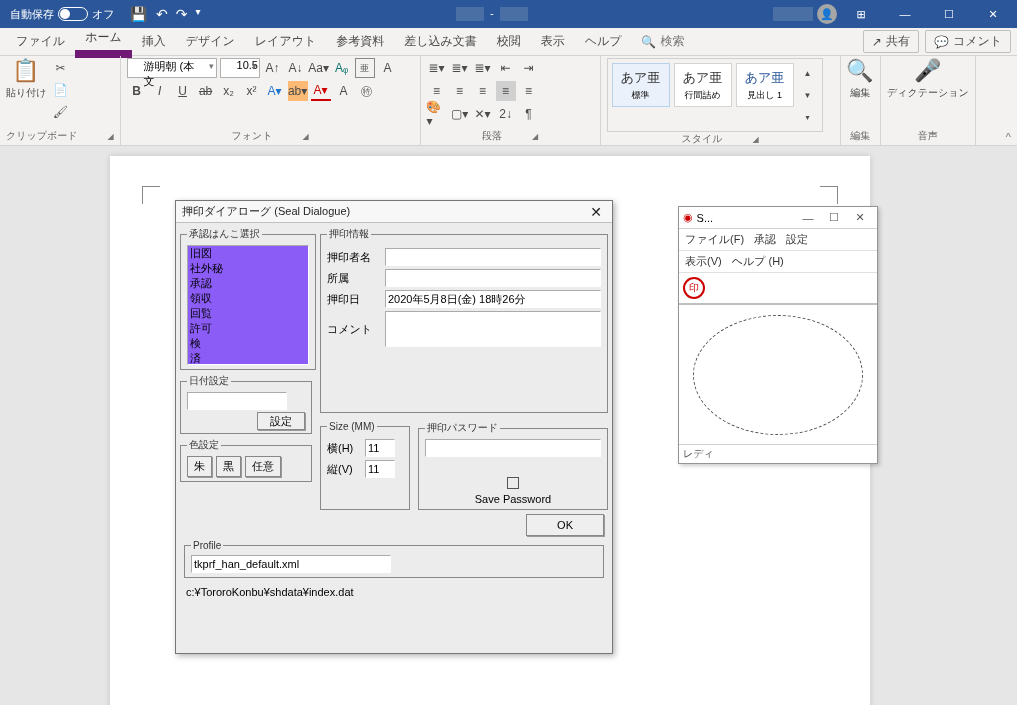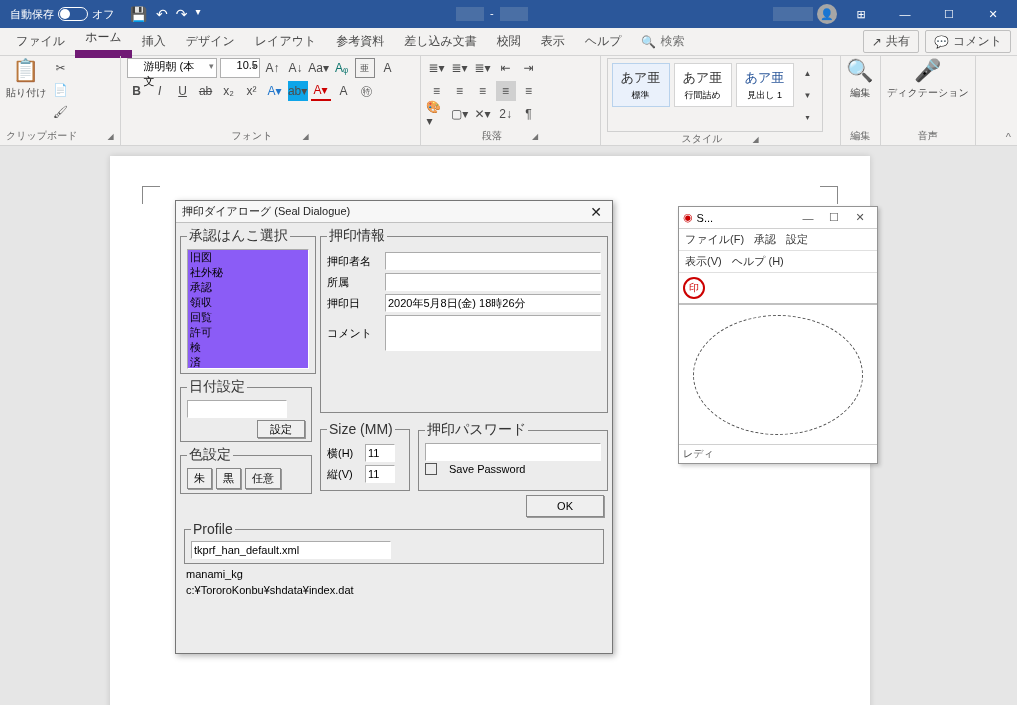--- a/index.html
+++ b/index.html
@@ -47,21 +47,21 @@
 .page { position: absolute; left: 110px; top: 10px; width: 760px; height: 600px; background: white; box-shadow: 0 0 6px rgba(0,0,0,0.15); }
 .corner { position: absolute; width: 18px; height: 18px; border: 1px solid #888; }
 .corner.tl { left: 32px; top: 30px; border-right: none; border-bottom: none; }
 .corner.tr { right: 32px; top: 30px; border-left: none; border-bottom: none; }
 
 
 .dialog { position: absolute; background: #ececec; border: 1px solid #767676; box-shadow: 2px 2px 6px rgba(0,0,0,0.3); }
 .dlg-title { background: #f7f7f7; border-bottom: 1px solid #c0c0c0; height: 22px; display: flex; align-items: center; padding: 0 6px; font-size: 11px; color: #222; }
 .dlg-x { margin-left: auto; font-size: 14px; padding: 0 4px; }
 fieldset { border: 1px solid #888; margin: 4px; padding: 4px 6px; font-size: 11px; }
-legend { font-size: 14px; padding: 0 2px; color: #333; }
+legend { font-size: 10px; padding: 0 2px; color: #333; }
 .listbox { border: 1px inset #fff; background: #8b5cf6; height: 120px; width: 122px; overflow-y: scroll; font-size: 11px; }
 .listbox div { padding: 0 2px; }
 .tbox { border: 1px inset #fff; background: white; height: 18px; font-size: 11px; padding: 0 2px; display: flex; align-items: center; }
 .wbtn { border: 1px solid #888; background: #efefef; padding: 2px 12px; font-size: 11px; box-shadow: 1px 1px 0 #999; cursor: pointer; }
 .field-row { display: flex; align-items: center; gap: 4px; margin: 3px 0; }
 .field-row label { width: 54px; font-size: 11px; }
 .cbox { width: 12px; height: 12px; border: 1px solid #555; display: inline-block; }
 
 
 .toolwin { position: absolute; background: #fff; border: 1px solid #949494; box-shadow: 2px 2px 4px rgba(0,0,0,0.2); }
@@ -162,21 +162,21 @@
         <span class="ib">A</span>
       </div>
       <div class="rrow">
         <span class="ib" style="font-weight:bold;">B</span>
         <span class="ib" style="font-style:italic;">I</span>
         <span class="ib" style="text-decoration:underline;">U</span>
         <span class="ib" style="text-decoration:line-through;">ab</span>
         <span class="ib">x₂</span>
         <span class="ib">x²</span>
         <span class="ib" style="color:#27c;">A▾</span>
-        <span class="ib" style="background:#0ea5e9;">ab▾</span>
+        <span class="ib" style="background:#fdba74;">ab▾</span>
         <span class="ib" style="color:#c00;border-bottom:2px solid #c00;">A▾</span>
         <span class="ib">A</span>
         <span class="ib">㊕</span>
       </div>
     </div>
     <div class="rgroup-label">
         <span>フォント</span>
         <span class="dlg-launcher">◢</span>
       </div>
   </div>
@@ -339,36 +339,35 @@
                 <div class="tbox" style="width:30px;text-align:right;">11</div>
               </div>
             <div class="field-row">
                 <label style="width:34px;">縦(V)</label>
                 <div class="tbox" style="width:30px;text-align:right;">11</div>
               </div>
           </fieldset>
           <fieldset style="flex:1;">
             <legend>押印パスワード</legend>
             <div class="tbox" style="width:100%;"></div>
-            <div style="margin-top:2px;display:flex;align-items:center;gap:12px;">
+            <div style="margin-top:20px;display:flex;align-items:center;gap:4px;flex-direction:column;">
               <span class="cbox"></span>
               <span>Save Password</span>
             </div>
           </fieldset>
         </div>
         <div style="text-align:right;padding:4px 8px;">
           <span class="wbtn" style="padding:4px 30px;">OK</span>
         </div>
       </div>
     </div>
     <fieldset style="margin:4px 8px;">
       <legend>Profile</legend>
       <div class="tbox" style="width:200px;">tkprf_han_default.xml</div>
     </fieldset>
-    <div style="padding:0 10px;font-size:11px;">manami_kg</div>
     <div style="padding:4px 10px;font-size:11px;">c:¥TororoKonbu¥shdata¥index.dat</div>
   </div>
 
   <div class="toolwin" style="left:678px;top:60px;width:200px;">
     <div class="tw-title">
       <span style="color:#c00;">◉</span>
       <span style="margin-left:4px;">S...</span>
       <span style="flex:1;"></span>
       <span class="winbtn">—</span>
       <span class="winbtn">☐</span>

